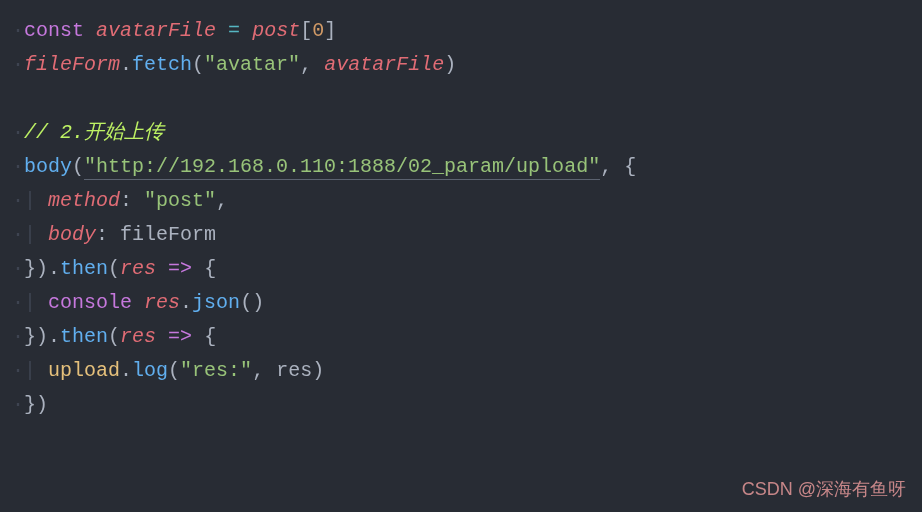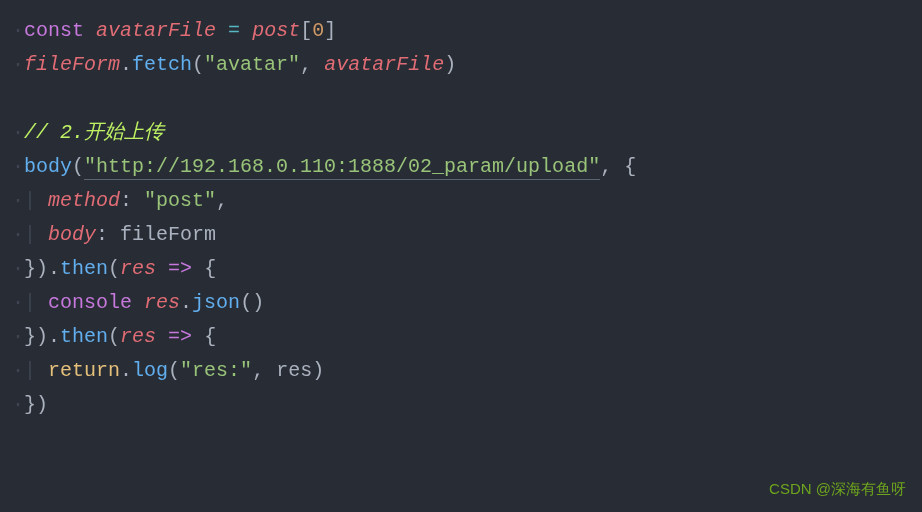--- a/index.html
+++ b/index.html
@@ -35,38 +35,38 @@
     .str { color: #98c379; }
     .class { color: #e5c07b; }
     .plain { color: #abb2bf; }
     .comment { color: #bef264; font-style: italic; }
     .obj { color: #e5c07b; }
     .underline { border-bottom: 1px solid #5c6370; padding-bottom: 1px; }
     .watermark {
       position: absolute;
       bottom: 6px;
       right: 16px;
-      color: #84cc16;
-      font-size: 15px;
+      color: #fca5a5;
+      font-size: 18px;
       font-family: 'Microsoft YaHei', sans-serif;
       font-style: normal;
       opacity: 0.75;
     }
   </style>
 </head>
 <body>
 
 <div class="code">
 <div class="line"><span class="guide">·</span><span class="kw">const</span><span class="plain"> </span><span class="var">avatarFile</span><span class="plain"> </span><span class="op">=</span><span class="plain"> </span><span class="var">post</span><span class="punct">[</span><span class="num">0</span><span class="punct">]</span></div>
 <div class="line"><span class="guide">·</span><span class="var">fileForm</span><span class="punct">.</span><span class="fn">fetch</span><span class="punct">(</span><span class="str">"avatar"</span><span class="punct">,</span><span class="guide"> </span><span class="var">avatarFile</span><span class="punct">)</span></div>
 <div class="line"><span class="guide"> </span></div>
 <div class="line"><span class="guide">·</span><span class="comment">// 2.开始上传</span></div>
 <div class="line"><span class="guide">·</span><span class="fn">body</span><span class="punct">(</span><span class="str underline">"http://192.168.0.110:1888/02_param/upload"</span><span class="punct">,</span><span class="plain"> </span><span class="punct">{</span></div>
 <div class="line"><span class="guide">·</span><span class="guide">|</span><span class="guide"> </span><span class="var">method</span><span class="punct">:</span><span class="plain"> </span><span class="str">"post"</span><span class="punct">,</span></div>
 <div class="line"><span class="guide">·</span><span class="guide">|</span><span class="guide"> </span><span class="var">body</span><span class="punct">:</span><span class="plain"> </span><span class="plain">fileForm</span></div>
 <div class="line"><span class="guide">·</span><span class="punct">}).</span><span class="fn">then</span><span class="punct">(</span><span class="var">res</span><span class="plain"> </span><span class="kw">=&gt;</span><span class="plain"> </span><span class="punct">{</span></div>
 <div class="line"><span class="guide">·</span><span class="guide">|</span><span class="guide"> </span><span class="kw">console</span><span class="plain"> </span><span class="var">res</span><span class="punct">.</span><span class="fn">json</span><span class="punct">()</span></div>
 <div class="line"><span class="guide">·</span><span class="punct">}).</span><span class="fn">then</span><span class="punct">(</span><span class="var">res</span><span class="plain"> </span><span class="kw">=&gt;</span><span class="plain"> </span><span class="punct">{</span></div>
-<div class="line"><span class="guide">·</span><span class="guide">|</span><span class="guide"> </span><span class="obj">return</span><span class="punct">.</span><span class="fn">log</span><span class="punct">(</span><span class="str">"res:"</span><span class="punct">,</span><span class="plain"> </span><span class="plain">res</span><span class="punct">)</span></div>
+<div class="line"><span class="guide">·</span><span class="guide">|</span><span class="guide"> </span><span class="obj">upload</span><span class="punct">.</span><span class="fn">log</span><span class="punct">(</span><span class="str">"res:"</span><span class="punct">,</span><span class="plain"> </span><span class="plain">res</span><span class="punct">)</span></div>
 <div class="line"><span class="guide">·</span><span class="punct">})</span></div>
 </div>
 
 <div class="watermark">CSDN @深海有鱼呀</div>
 
 </body></html>

